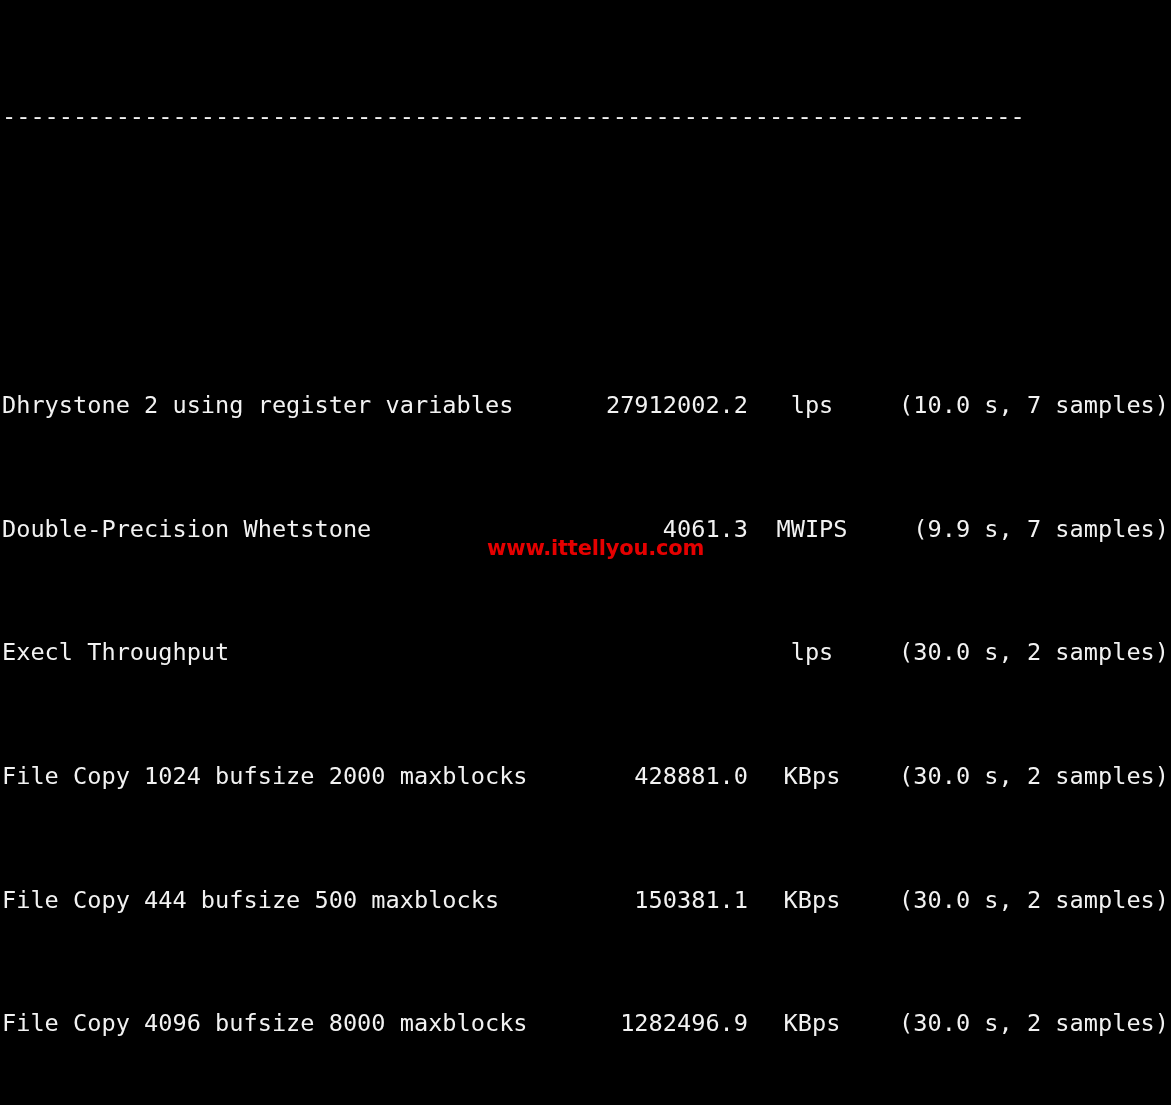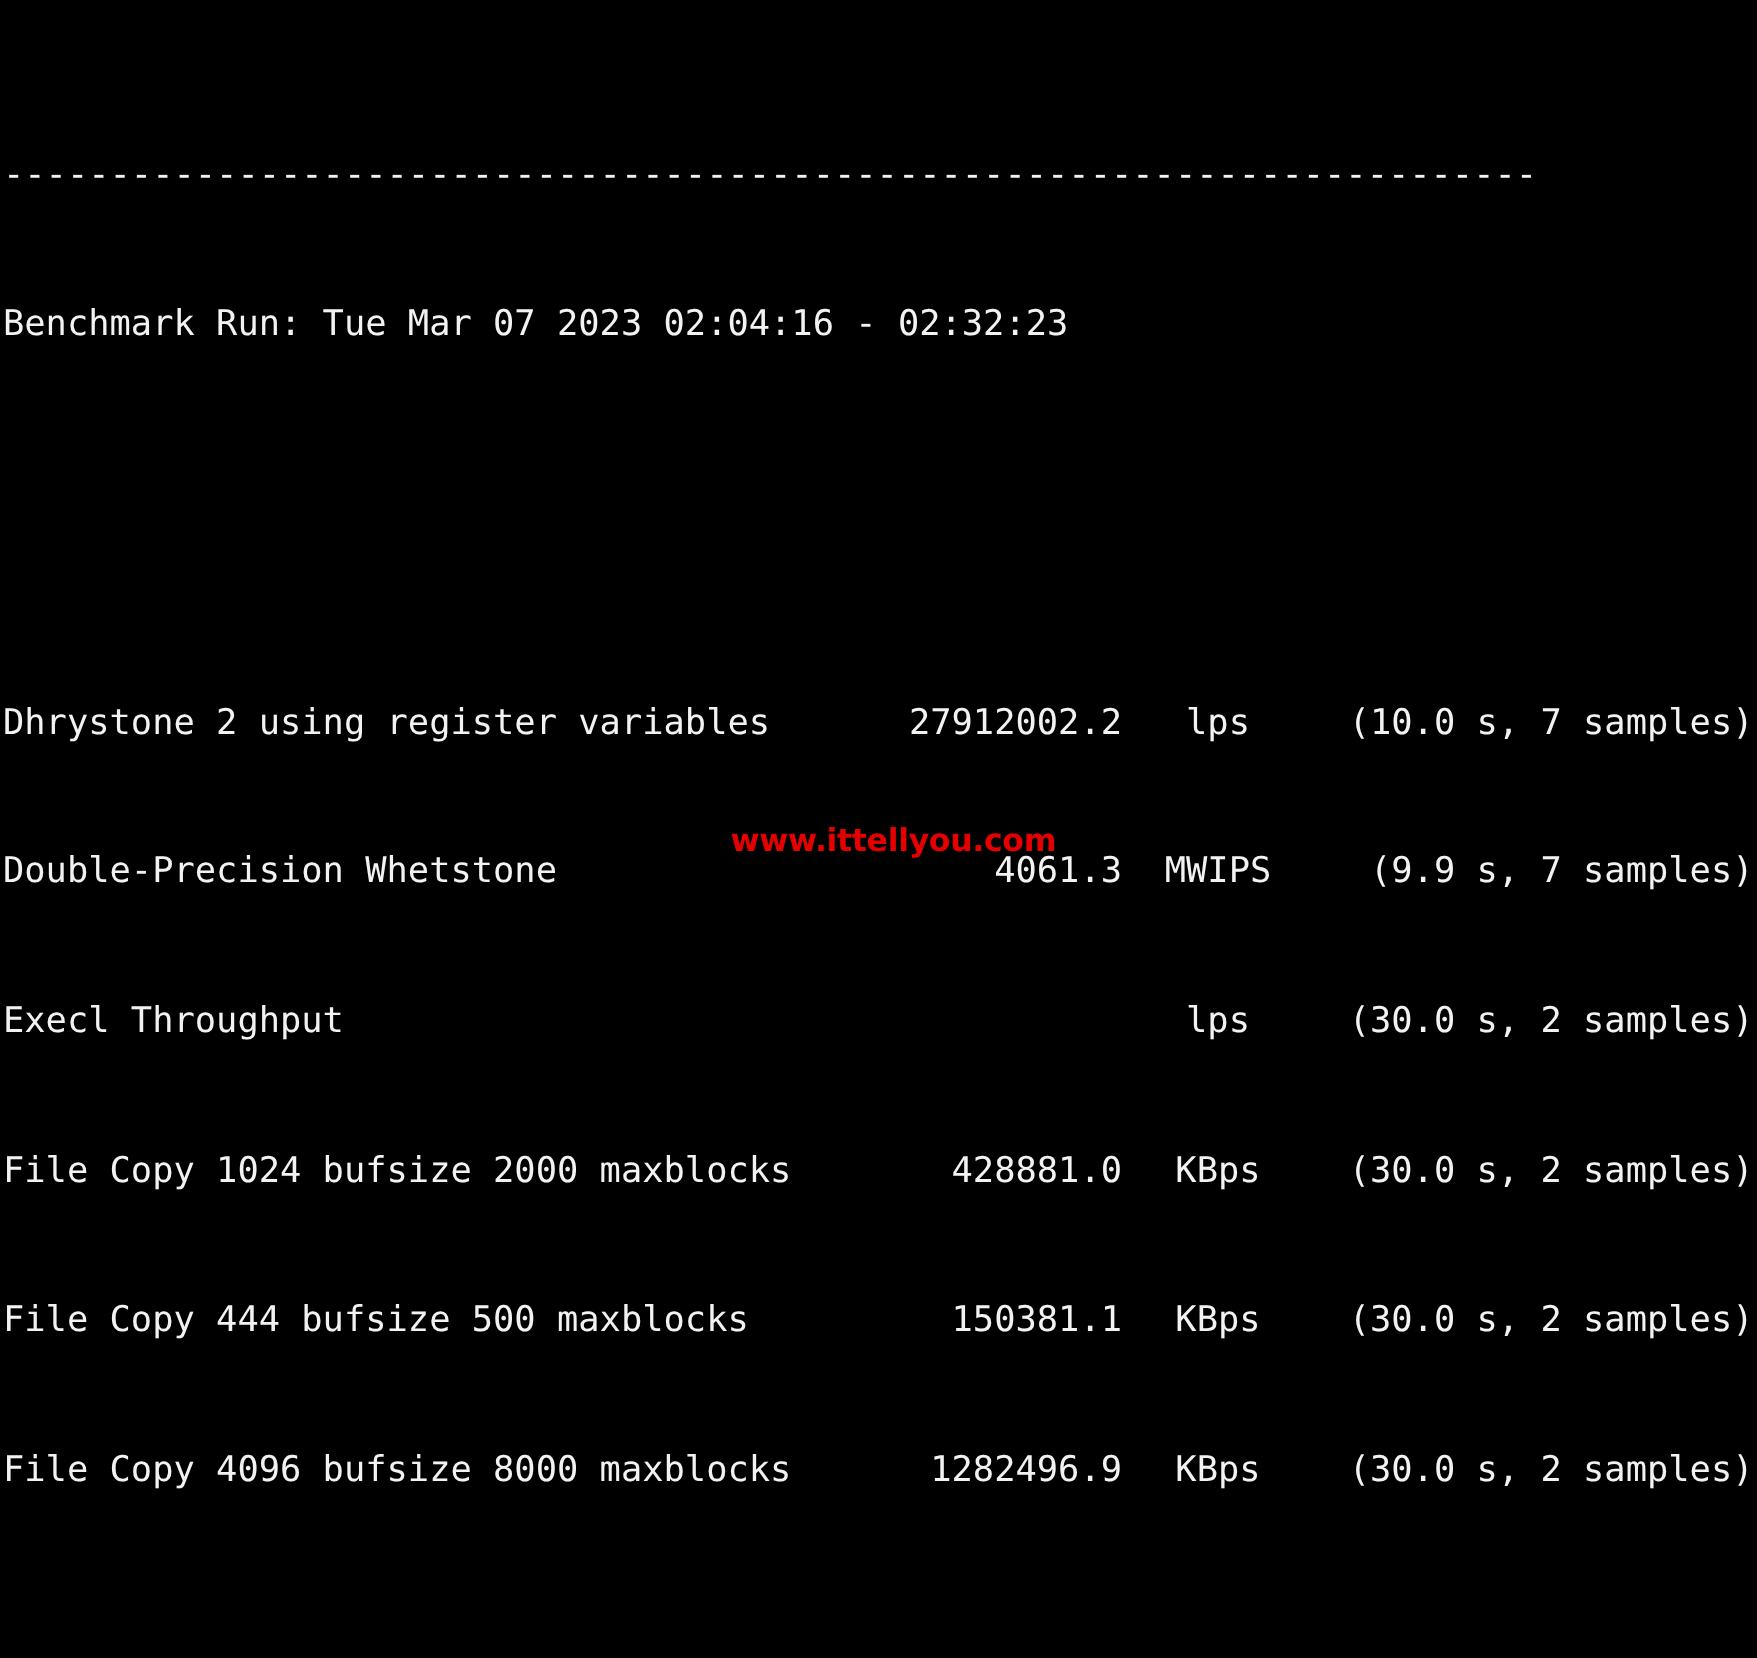--- a/index.html
+++ b/index.html
@@ -39,20 +39,21 @@
     letter-spacing: 0px;
     padding-left: 2px;
   }
 
   
   .row {
     position: relative;
     display: block;
     height: 33.2px;
     white-space: pre;
+    margin-top: 24px;
   }
   .row .label {
     position: absolute;
     left: 2px;
     top: 0;
     white-space: pre;
   }
   .col {
     position: absolute;
     top: 0;
@@ -73,30 +74,28 @@
     top: 537px;
     font-family: "DejaVu Sans", "Liberation Sans", sans-serif;
     font-weight: bold;
     font-size: 21px;
     line-height: 23px;
     letter-spacing: -0.2px;
     color: #e50000;
     white-space: pre;
     z-index: 5;
     pointer-events: none;
-    margin-top: 12px;
   }
 </style>
 </head>
 <body>
 
 <div class="terminal">
 
   <span class="tline">------------------------------------------------------------------------</span>
-  <span class="tline">Benchmark Run: Tue Mar 07 2023 02:04:16 - 02:32:23</span>
   <span class="blank"></span>
 
   
   <span class="row">
     <span class="label">Dhrystone 2 using register variables</span>
     <span class="col c-val">27912002.2</span>
     <span class="col c-unit">lps</span>
     <span class="col c-time">(10.0 s, 7 samples)</span>
   </span>
   <span class="row">

